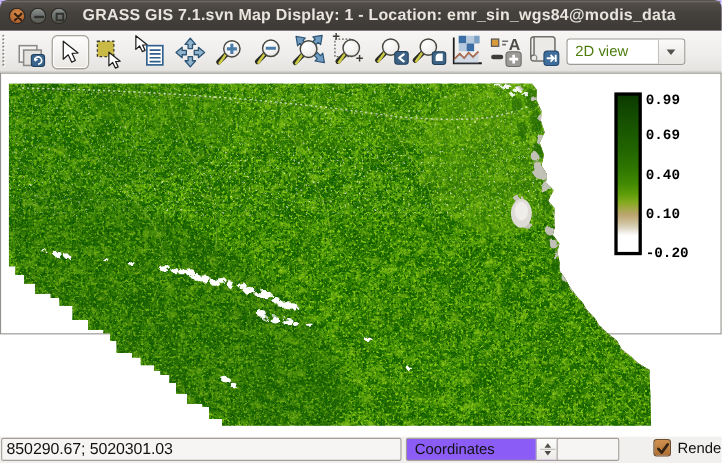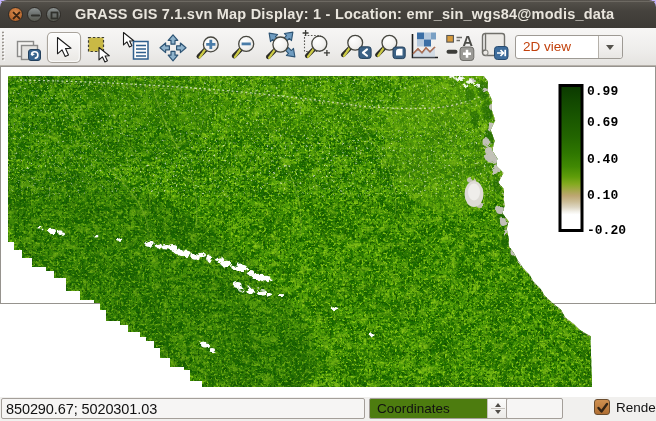--- a/index.html
+++ b/index.html
@@ -9,29 +9,29 @@
 #titlebar .tith{position:absolute;left:1px;right:1px;top:1px;height:1px;background:#6d6962;border-radius:7px 7px 0 0}
 .wbtn{position:absolute;top:7px;width:15px;height:15px;border-radius:50%}
 #btn-close{left:8px;background:radial-gradient(circle at 50% 35%,#d98c4e,#bc6d33 55%,#9c5424);border:1px solid #2e2b27}
 #btn-min{left:27px;background:linear-gradient(#8b9190,#6d7270 45%,#57594f);border:1px solid #2e2b27}
 #btn-max{left:45.5px;background:linear-gradient(#8b9190,#6d7270 45%,#57594f);border:1px solid #2e2b27}
 .wbtn svg{position:absolute;left:0;top:0}
 #title{position:absolute;left:75px;top:0;height:28px;line-height:29px;color:#e9e5dd;font-size:14.5px;font-weight:bold;letter-spacing:0.22px;white-space:nowrap}
 #toolbar{position:absolute;left:0;top:28px;width:656px;height:38px;background:linear-gradient(#f7f6f5,#eeedeb 60%,#e5e3e0);border-bottom:1px solid #b7b2ab}
 #toolbar svg{position:absolute;left:0;top:0}
 #combo2d{position:absolute;left:515px;top:7px;width:108px;height:24px;background:#fff;border:1px solid #9e9a94;border-radius:3px}
-#combo2d .txt{position:absolute;left:7px;top:3px;font-size:13.5px;color:#c2410c}
+#combo2d .txt{position:absolute;left:7px;top:3px;font-size:13.5px;color:#4d7c0f}
 #combo2d .btn{position:absolute;right:0;top:0;width:24px;height:22px;border-left:1px solid #b5b1aa;border-radius:0 3px 3px 0;background:linear-gradient(#fbfafa,#e8e6e3)}
 #combo2d .arr{position:absolute;right:8px;top:9px;width:0;height:0;border-left:4.5px solid transparent;border-right:4.5px solid transparent;border-top:5px solid #55524d}
 #mappanel{position:absolute;left:0;top:66px;width:656px;height:238px;background:#fff;border:1px solid #96938e;border-bottom:1px solid #96938e}
 #statusbar{position:absolute;left:0;top:397px;width:656px;height:24px;background:#f1f0ee}
 .sunken{position:absolute;background:#f6f5f4;border:1px solid #a49f99;border-radius:2px}
 #coordbox{left:1px;top:1px;width:364px;height:21px}
 #coordbox span{position:absolute;left:4px;top:2px;font-size:14.5px;color:#111;letter-spacing:-0.1px}
-#coordcombo{position:absolute;left:369px;top:1px;width:140px;height:21px;background:#4d7c0f;border:1px solid #a49f99;border-radius:2px}
+#coordcombo{position:absolute;left:369px;top:1px;width:140px;height:21px;background:#8b5cf6;border:1px solid #a49f99;border-radius:2px}
 #coordcombo .txt{position:absolute;left:7px;top:2px;font-size:13.5px;color:#111}
 #coordcombo .spin{position:absolute;right:1px;top:0;width:20px;height:19px;border-left:1px solid #c4c0ba;background:linear-gradient(#fcfcfb,#ecebe8)}
 #emptybox{left:506px;top:1px;width:57px;height:21px}
 #renderchk{position:absolute;left:594px;top:2px;width:16px;height:16px;border-radius:3px;border:1px solid #6b4d2e;background:linear-gradient(#cf9050,#b06f33)}
 #renderlbl{position:absolute;left:616px;top:3px;font-size:13.5px;color:#111}
 </style></head>
 <body>
 <div id="win">
 <div id="titlewrap">
       <div id="titlebar">

